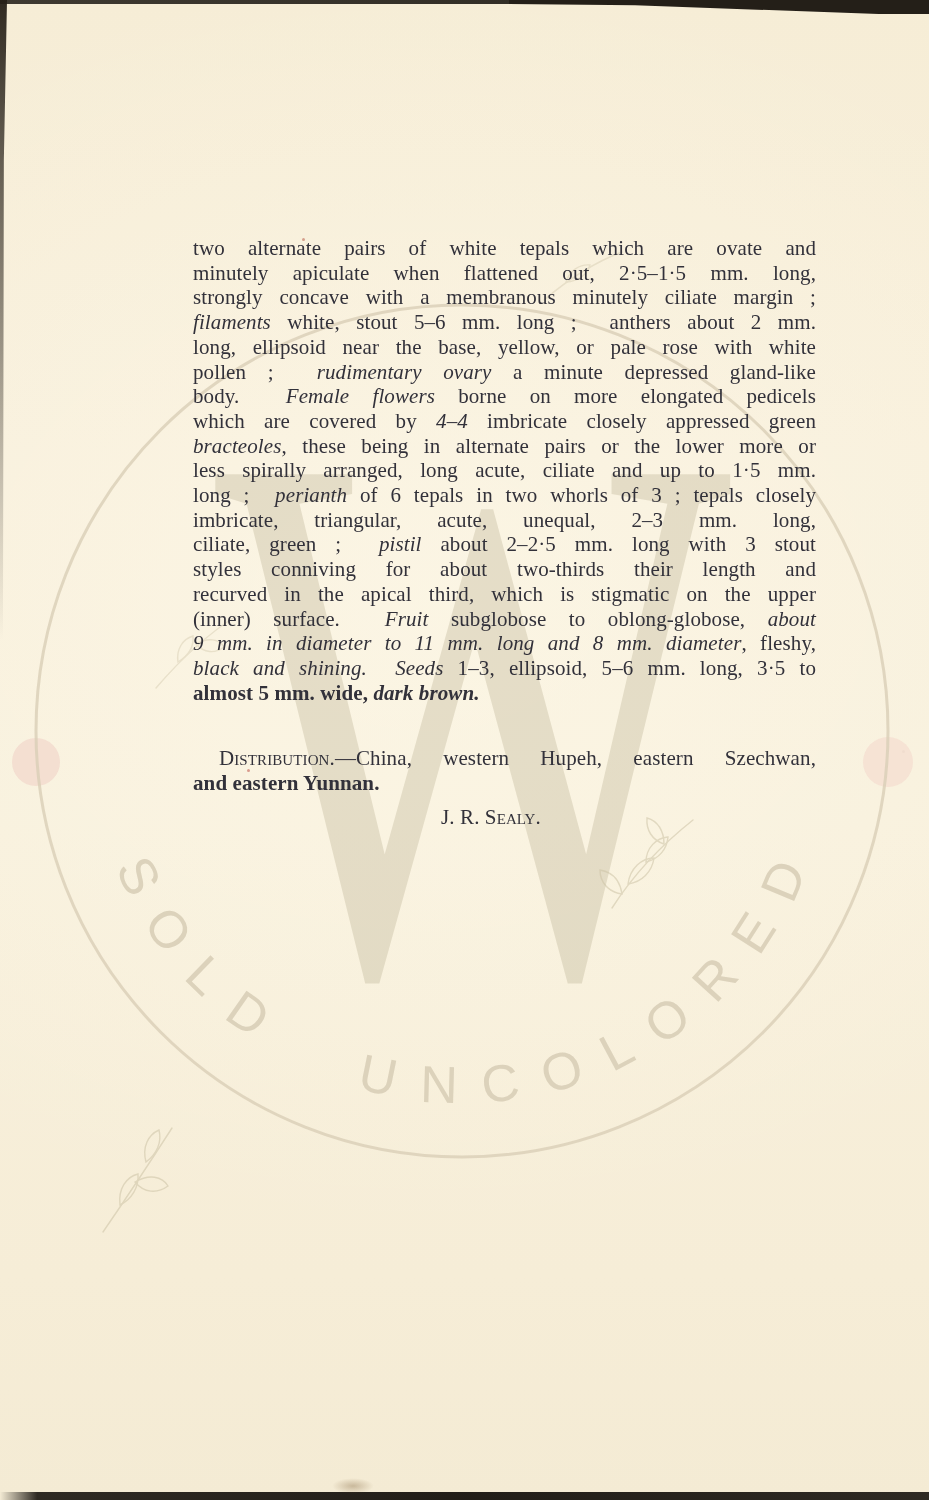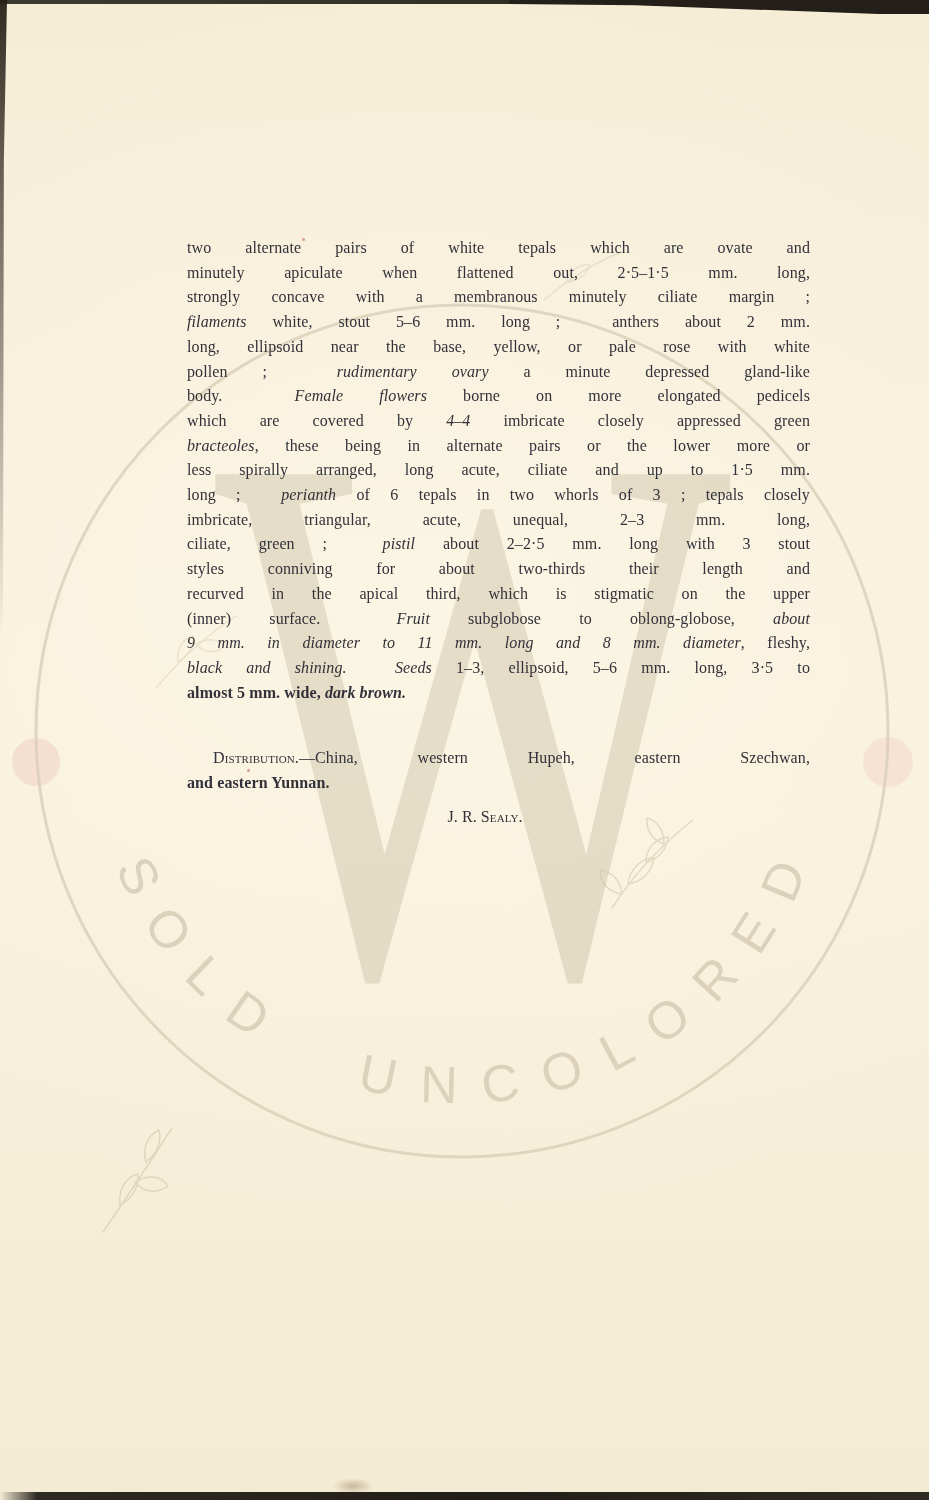--- a/index.html
+++ b/index.html
@@ -25,22 +25,22 @@
     background:linear-gradient(90deg,rgba(25,21,16,0) 0%,rgba(25,21,16,.9) 4%,rgba(25,21,16,.96) 50%,rgba(25,21,16,.9) 100%);}
   .smudge{position:absolute;left:332px;top:1478px;width:42px;height:16px;border-radius:50%;
     background:radial-gradient(ellipse at center,rgba(120,90,50,.35),rgba(120,90,50,0) 70%);}
   .speck{position:absolute;width:3px;height:3px;border-radius:50%;}
 
   
   .wm{position:absolute;left:0;top:0;z-index:1;}
 
   
   .textblock{
-    position:absolute;left:187px;top:236px;width:623px;z-index:2;
-    font-size:16px;line-height:24.7px;color:var(--ink,#32313a);
+    position:absolute;left:193px;top:236px;width:623px;z-index:2;
+    font-size:21px;line-height:24.7px;color:var(--ink,#32313a);
     letter-spacing:.1px;
   }
   .line{
     display:block;white-space:pre-wrap;
     text-align:justify;text-align-last:justify;
   }
   .line.last{text-align-last:left;font-weight:bold;}
   .line i{font-style:italic;}
   .dist{margin-top:41px;}
   .dist-first{text-indent:26px;}

